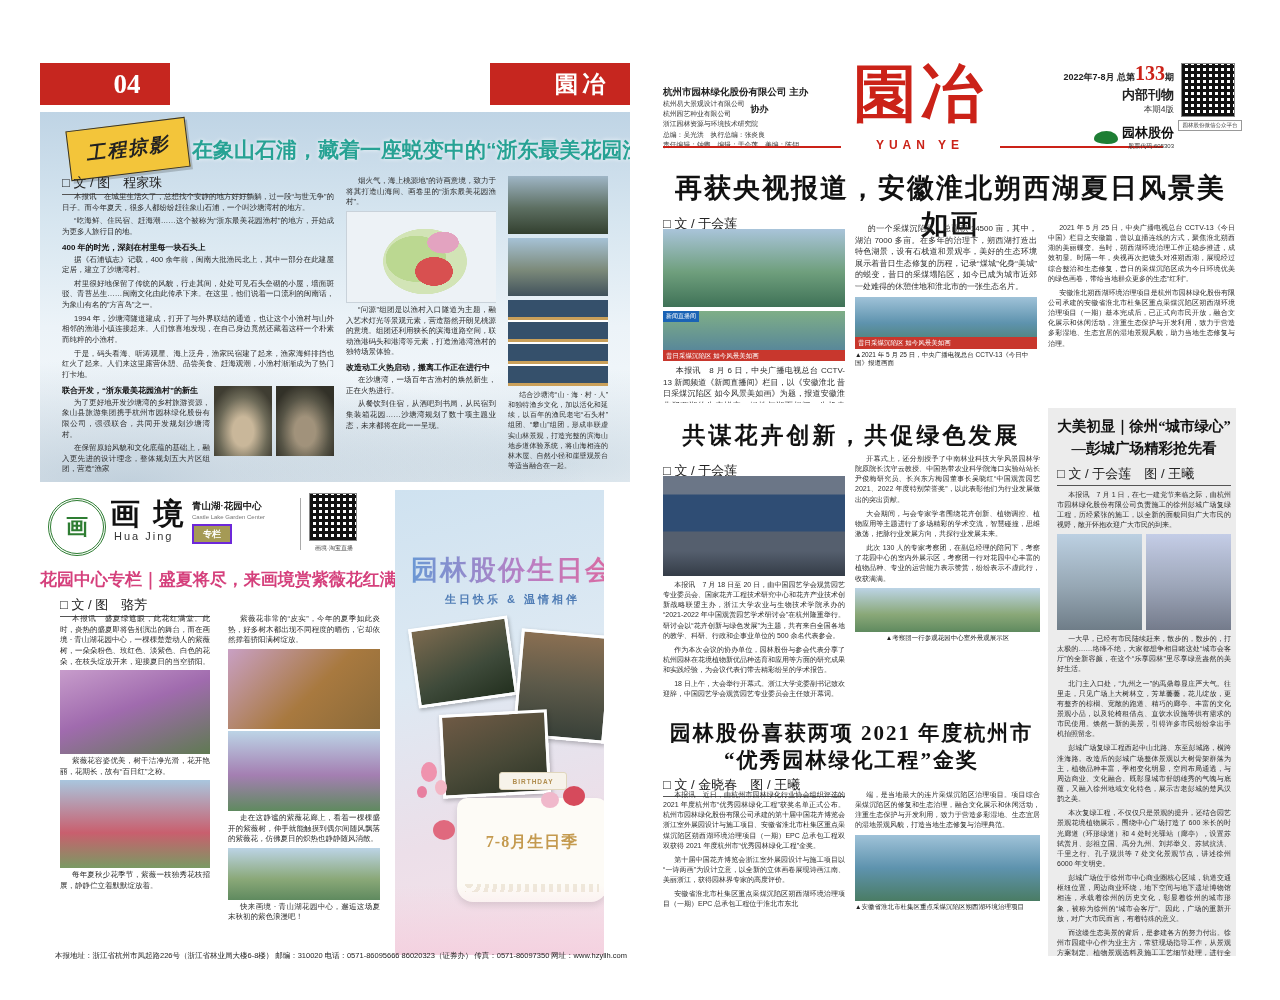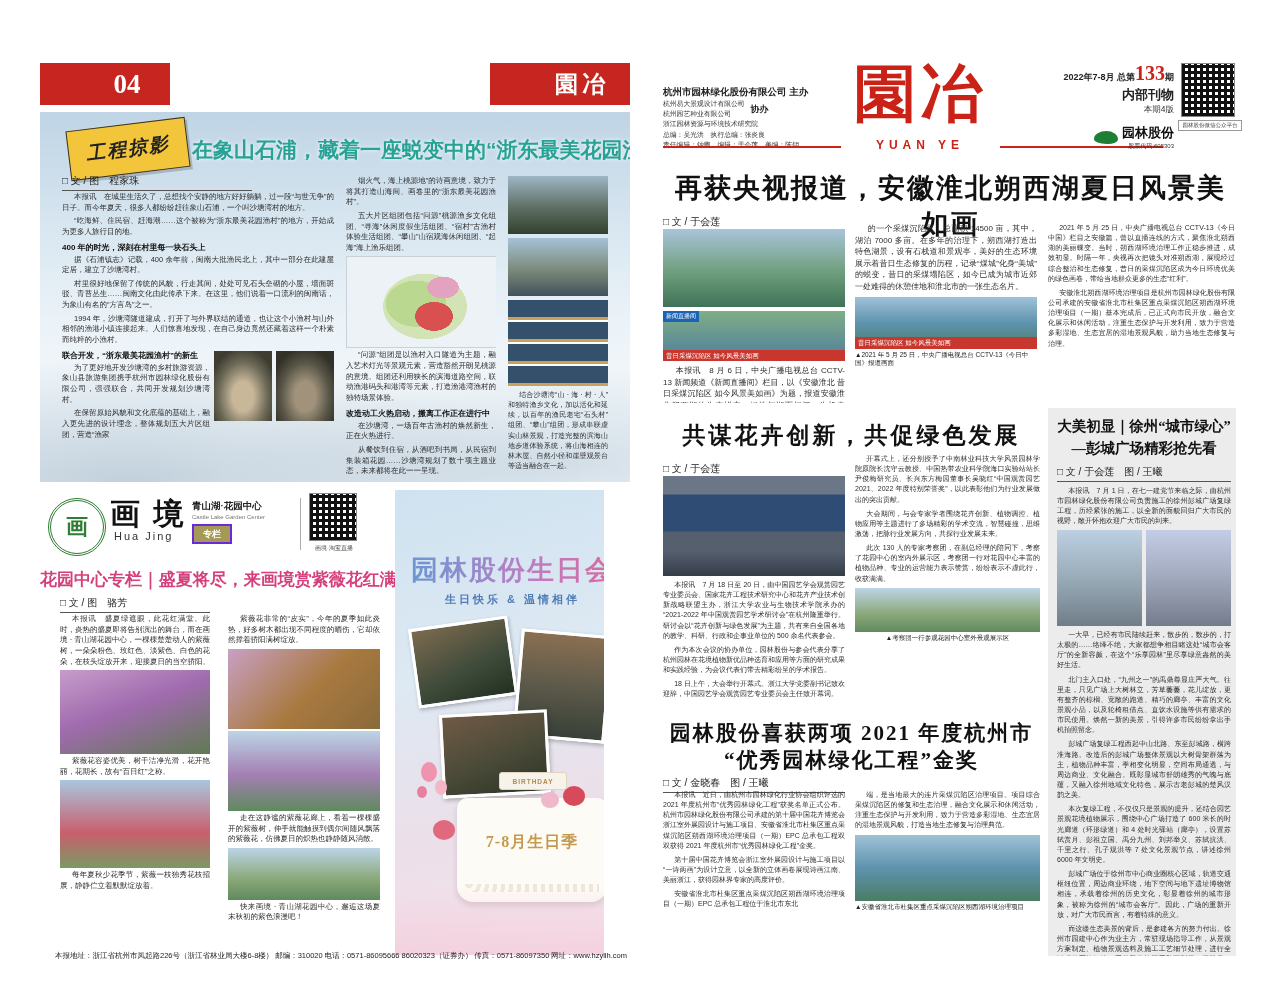--- a/index.html
+++ b/index.html
@@ -4,21 +4,21 @@
 <style>
   html,body{margin:0;padding:0;background:#e9e9e9;}
   .canvas{position:relative;width:1280px;height:1000px;background:#ffffff;overflow:hidden;
           font-family:"Liberation Sans",sans-serif;color:#222;}
   .abs{position:absolute;}
   
   .fp{font-size:7.5px;line-height:1.42;text-align:justify;color:#2c2c2c;margin:0 0 3px;text-indent:1.6em;}
   .bp{font-size:8px;line-height:1.45;text-align:justify;color:#2c2c2c;margin:0 0 4px;text-indent:1.6em;}
   .sp{font-size:7px;line-height:1.45;text-align:justify;color:#2c2c2c;margin:0 0 4px;text-indent:1.6em;}
   .subhead{font-weight:bold;font-size:8px;color:#111;margin:4px 0 2px;text-indent:0;}
-  .byline{font-size:10px;color:#222;border-bottom:1px solid #555;padding-bottom:2px;}
+  .byline{font-size:13px;color:#222;border-bottom:1px solid #555;padding-bottom:2px;}
   .cap{font-size:6.5px;color:#222;line-height:1.3;margin-top:2px;}
   
   .lph{left:40px;top:63px;width:590px;height:42px;}
   .lph-mid{position:absolute;left:88px;right:98px;top:0;height:40px;border-top:2px solid #c6261f;
            border-bottom:2px solid #c6261f;display:flex;align-items:center;justify-content:center;}
   .lph-box{position:absolute;top:0;height:42px;background:#c6261f;color:#fff;display:flex;
            align-items:center;justify-content:center;font-weight:bold;padding-left:44px;}
   .lph-num{left:0;width:86px;font-size:27px;font-family:"Liberation Serif",serif;}
   .lph-badge{right:0;width:96px;font-size:23px;letter-spacing:4px;font-family:"Liberation Serif",serif;}
   .lph-title{font-size:29px;font-weight:bold;letter-spacing:12px;color:#111;font-family:"Liberation Serif",serif;}
@@ -158,36 +158,36 @@
     <div class="f-col" style="left:22px;top:80px;width:272px;height:284px;">
       <div>
           <p class="fp">本报讯　在城里生活久了，总想找个安静的地方好好躺躺，过一段“与世无争”的日子。而今年夏天，很多人都纷纷赶往象山石浦，一个叫沙塘湾村的地方。</p>
           <p class="fp">“吃海鲜、住民宿、赶海潮……这个被称为“浙东最美花园渔村”的地方，开始成为更多人旅行目的地。</p>
         </div>
       <div class="subhead">400 年的时光，深刻在村里每一块石头上</div>
       <div>
           <p class="fp">据《石浦镇志》记载，400 余年前，闽南大批渔民北上，其中一部分在此建屋定居，建立了沙塘湾村。</p>
           <p class="fp">村里很好地保留了传统的风貌，行走其间，处处可见石头垒砌的小屋，墙面斑驳、青苔丛生……闽南文化由此传承下来。在这里，他们说着一口流利的闽南话，为象山有名的“方言岛”之一。</p>
           <p class="fp">1994 年，沙塘湾隧道建成，打开了与外界联结的通道，也让这个小渔村与山外相邻的渔港小镇连接起来。人们惊喜地发现，在自己身边竟然还藏着这样一个朴素而纯粹的小渔村。</p>
+          <p class="fp">于是，码头看海、听涛观星、海上泛舟，渔家民宿建了起来，渔家海鲜排挡也红火了起来。人们来这里露营休憩、品尝美食、赶海观潮，小渔村渐渐成为了热门打卡地。</p>
         </div>
       <span class="arch-float">
         <span class="ph ph-arch" style="width:58px;height:70px;"></span>
         <span class="ph ph-arch" style="width:58px;height:70px;filter:brightness(.8);"></span>
       </span>
       <div class="subhead">联合开发，“浙东最美花园渔村”的新生</div>
       <div>
           <p class="fp">为了更好地开发沙塘湾的乡村旅游资源，象山县旅游集团携手杭州市园林绿化股份有限公司，强强联合，共同开发规划沙塘湾村。</p>
           <p class="fp">在保留原始风貌和文化底蕴的基础上，融入更先进的设计理念，整体规划五大片区组团，营造“渔家</p>
         </div>
     </div>
 
     <div class="f-col" style="left:306px;top:64px;width:150px;height:300px;">
       <div>
           <p class="fp">烟火气，海上桃源地”的诗画意境，致力于将其打造山海间、画卷里的“浙东最美花园渔村”。</p>
-          <p class="fp">五大片区组团包括“问源”桃源渔乡文化组团、“寻海”休闲度假生活组团、“宿村”古渔村体验生活组团、“攀山”山宿观海休闲组团、“起海”海上渔乐组团。</p>
         </div>
       <div class="ph ph-map" style="width:150px;height:90px;margin:2px 0;"></div>
       <p class="fp">“问源”组团是以渔村入口隧道为主题，融入艺术灯光等景观元素，营造豁然开朗见桃源的意境。组团还利用狭长的滨海道路空间，联动渔港码头和港湾等元素，打造渔港湾渔村的独特场景体验。</p>
       <div class="subhead">改造动工火热启动，搬离工作正在进行中</div>
       <div>
           <p class="fp">在沙塘湾，一场百年古渔村的焕然新生，正在火热进行。</p>
           <p class="fp">从餐饮到住宿，从酒吧到书局，从民宿到集装箱花园……沙塘湾规划了数十项主题业态，未来都将在此一一呈现。</p>
         </div>
     </div>
 

